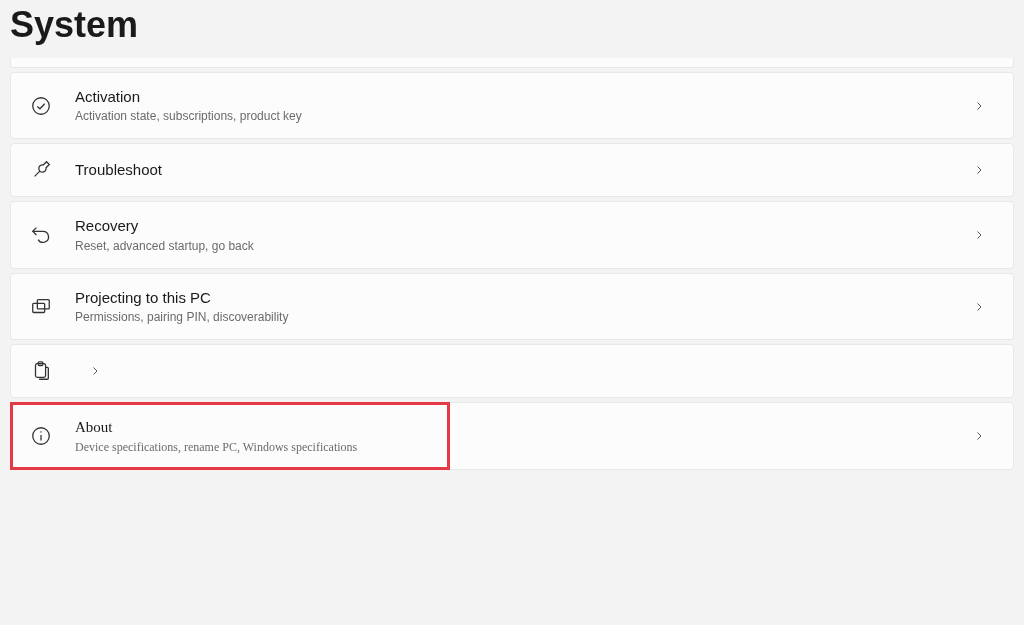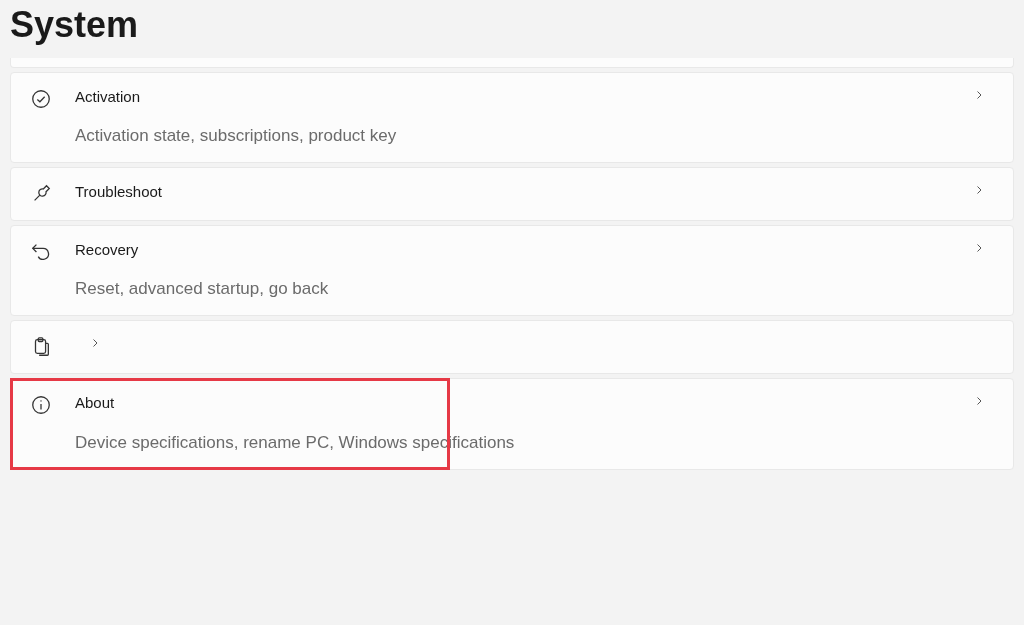--- a/index.html
+++ b/index.html
@@ -23,21 +23,21 @@
     .settings-list {
       padding: 0 10px;
     }
     .settings-item {
       background: #fcfcfc;
       border: 1px solid #e8e8e8;
       border-radius: 4px;
       margin-bottom: 4px;
       padding: 14px 18px;
       display: flex;
-      align-items: flex-start;
+      align-items: center;
       cursor: pointer;
     }
     .settings-item.truncated-top {
       height: 10px;
       padding: 0;
       border-top: none;
       border-radius: 0 0 4px 4px;
       margin-bottom: 4px;
     }
     .item-icon {
@@ -62,24 +62,24 @@
       display: flex;
       flex-direction: column;
       justify-content: center;
     }
     .item-title {
       font-size: 15px;
       color: #1a1a1a;
       line-height: 1.35;
     }
     .item-subtitle {
-      font-size: 17px;
+      font-size: 12px;
       color: #6b6b6b;
       line-height: 1.35;
-      margin-top: 18px;
+      margin-top: 1px;
     }
     .item-chevron {
       width: 16px;
       height: 16px;
       display: flex;
       align-items: center;
       justify-content: center;
       color: #666;
       margin-left: 12px;
       margin-right: 8px;
@@ -88,20 +88,21 @@
       width: 12px;
       height: 12px;
       stroke: #555;
       stroke-width: 2;
       fill: none;
     }
     
     .settings-item.about-row {
       position: relative;
       outline: none;
+      font-family: Liberation Serif, serif;
     }
     .settings-item.about-row::after {
       content: "";
       position: absolute;
       top: -1px;
       left: -1px;
       width: 440px;
       height: calc(100% + 2px);
       border: 3px solid #e63946;
       pointer-events: none;
@@ -162,20 +163,37 @@
       <span class="item-title">Recovery</span>
       <span class="item-subtitle">Reset, advanced startup, go back</span>
     </div>
     <span class="item-chevron">
       <svg viewBox="0 0 24 24">
           <path d="M9 5 L16 12 L9 19"></path>
         </svg>
     </span>
   </div>
 
+  <div class="settings-item">
+    <span class="item-icon">
+      <svg viewBox="0 0 24 24">
+          <rect x="3" y="8" width="13" height="10" rx="1"></rect>
+          <rect x="8" y="4" width="13" height="10" rx="1"></rect>
+        </svg>
+    </span>
+    <div class="item-text">
+      <span class="item-title">Projecting to this PC</span>
+      <span class="item-subtitle">Permissions, pairing PIN, discoverability</span>
+    </div>
+    <span class="item-chevron">
+      <svg viewBox="0 0 24 24">
+          <path d="M9 5 L16 12 L9 19"></path>
+        </svg>
+    </span>
+  </div>
 
 
   <div class="settings-item">
     <span class="item-icon">
       <svg viewBox="0 0 24 24">
           <rect x="6" y="4" width="11" height="15" rx="2"></rect>
           <rect x="9" y="2" width="5" height="4" rx="1"></rect>
           <path d="M17 8 h2 a1 1 0 0 1 1 1 v11 a1 1 0 0 1 -1 1 h-9"></path>
         </svg>
     </span>

